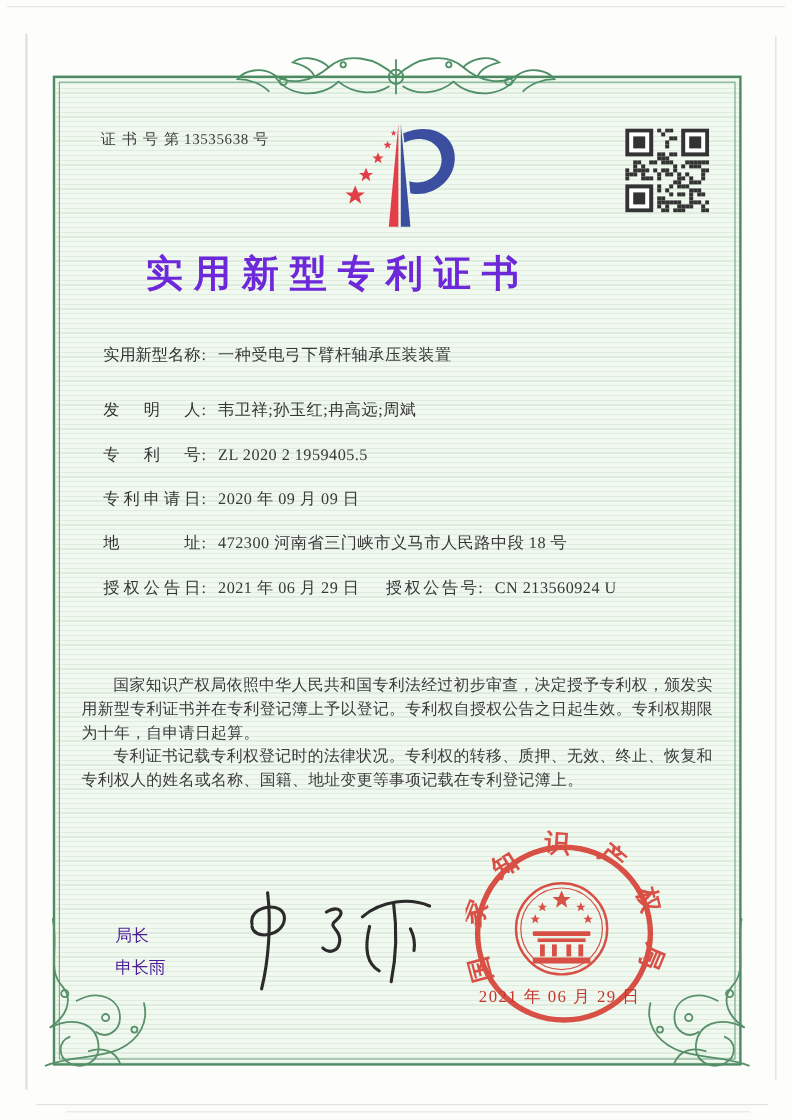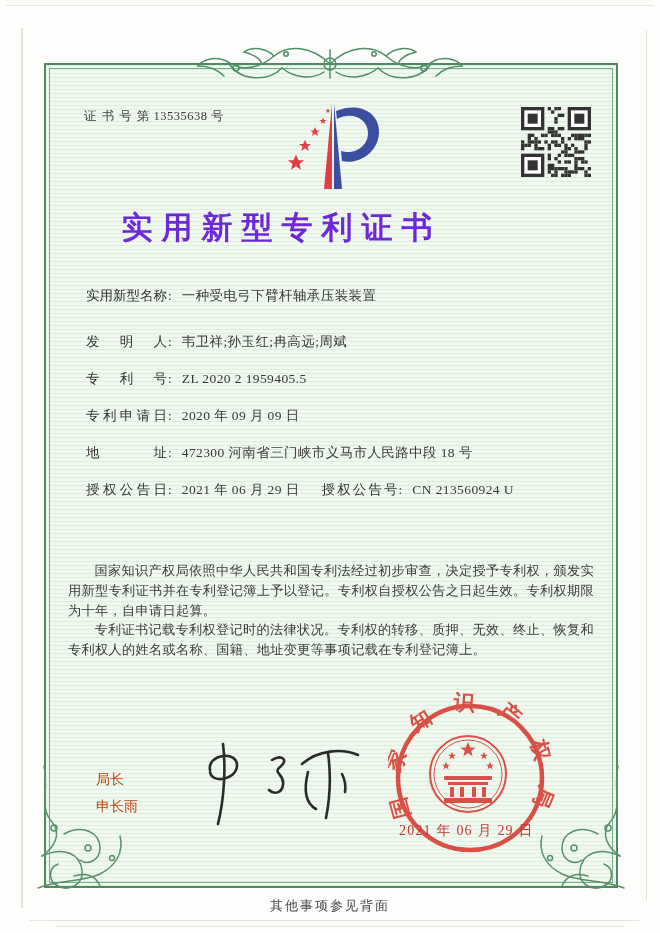--- a/index.html
+++ b/index.html
@@ -61,21 +61,21 @@
   .fvalue{letter-spacing:.4px;}
   .grant-extra{margin-left:22px;}
 
   .law{
     position:absolute;left:68px;top:561px;width:526px;
     font-size:13.2px;line-height:19.8px;text-align:justify;color:#3b3b3b;
     letter-spacing:.3px;
   }
   .law p{margin:0;text-indent:2em;}
 
-  .officer{position:absolute;left:96px;top:766px;font-size:14px;color:#c2410c;
+  .officer{position:absolute;left:96px;top:766px;font-size:14px;color:#4c1d95;
     font-family:"Liberation Sans","DejaVu Sans",sans-serif;}
   .officer div{line-height:27px;}
   .signature{position:absolute;left:186px;top:740px;width:180px;height:92px;}
 
   .seal{position:absolute;left:388px;top:692px;width:168px;height:178px;opacity:.88;}
   .seal-date{
     position:absolute;left:399px;top:822px;font-size:14px;color:#c4372d;
     letter-spacing:1.2px;white-space:nowrap;
   }
 
@@ -360,15 +360,14 @@
       <rect x="94" y="95" width="4" height="10"></rect>
       <rect x="56" y="106" width="48" height="5" rx="1"></rect>
     </g>
     <path id="sealTextArc" d="M 31,131 A 68,68 0 1 1 133,131" fill="none"></path>
     <text font-size="21" font-weight="bold" fill="#d63a2f" letter-spacing="22" font-family="Liberation Serif, DejaVu Serif, serif">
       <textPath href="#sealTextArc" startOffset="10">国家知识产权局</textPath>
     </text>
   </svg>
   <div class="seal-date">2021 年 06 月 29 日</div>
 
-  <div class="footer-note">其他事项参见背面</div>
 
 </div>
 
 </body></html>

